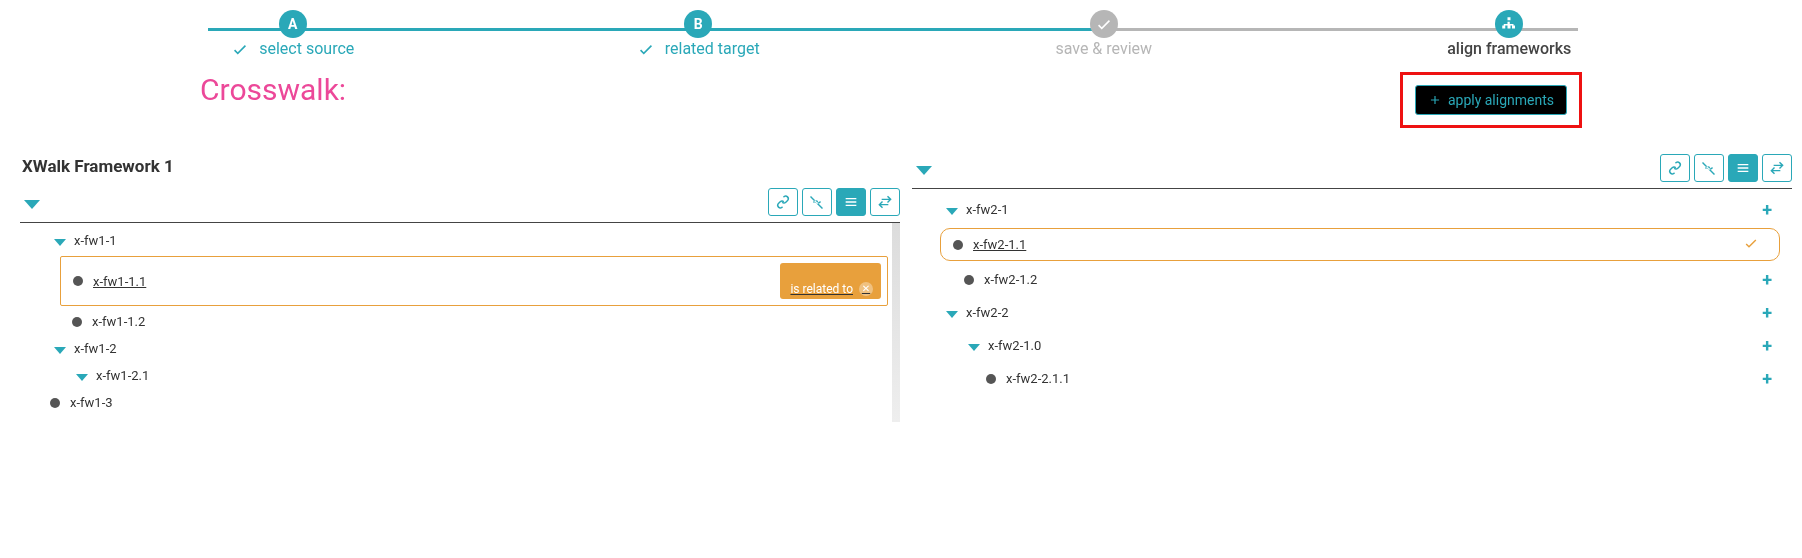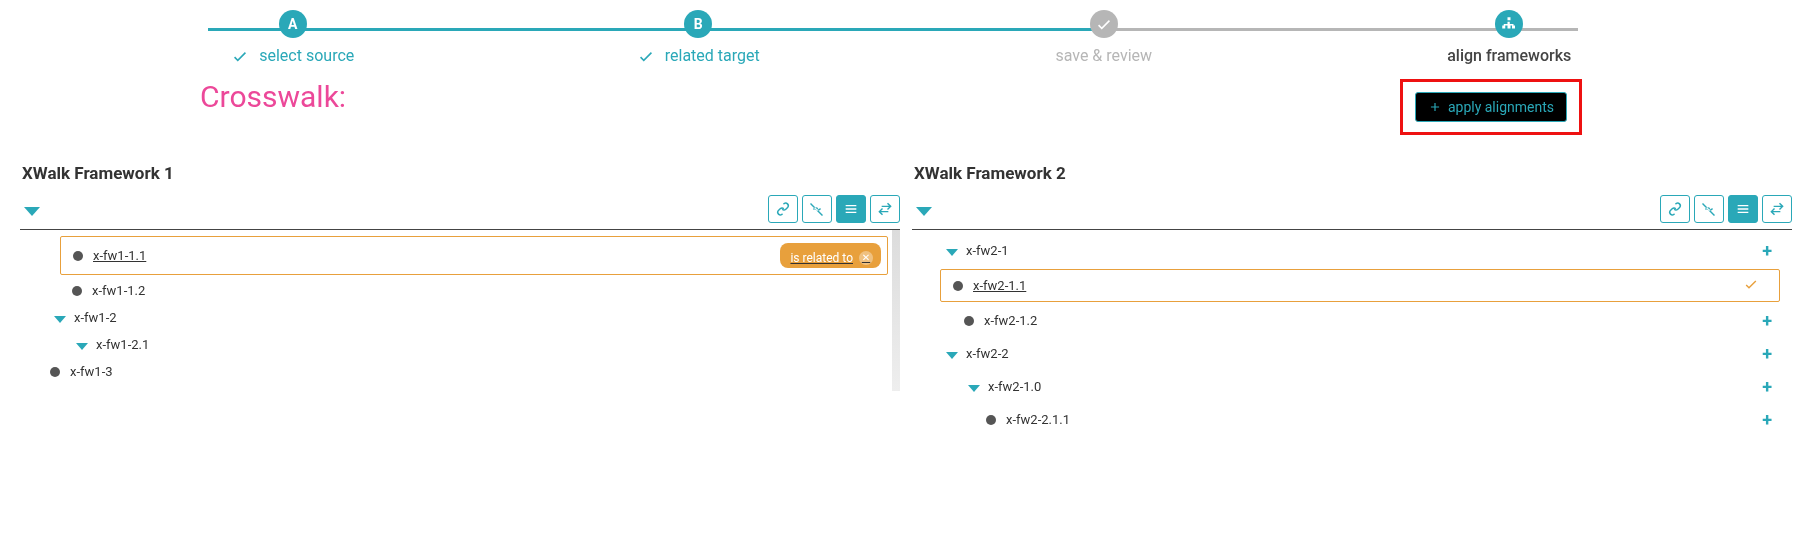--- a/index.html
+++ b/index.html
@@ -19,21 +19,21 @@
   .track{position:absolute; top:28px; left:208px; right:224px; height:0;}
   .seg{position:absolute; top:0; height:3px;}
   .seg1{left:0; width:33%; background:var(--teal);}
   .seg2{left:33%; width:33%; background:var(--teal);}
   .seg3{left:66%; width:34%; background:var(--grey);}
   .step{flex:1; display:flex; flex-direction:column; align-items:center; z-index:1;}
   .circle{width:28px; height:28px; border-radius:50%; display:flex; align-items:center; justify-content:center; font-weight:700; color:#fff; font-size:14px;}
   .circle.teal{background:var(--teal);}
   .circle.grey{background:var(--grey);}
   .circle svg{width:18px; height:18px; fill:#fff;}
-  .step-label{margin-top:8px; font-size:16px; display:flex; align-items:center; gap:10px;}
+  .step-label{margin-top:1px; font-size:16px; display:flex; align-items:center; gap:10px;}
   .step-label.teal{color:var(--teal);}
   .step-label.dark{color:#444; font-weight:500;}
   .step-label.grey{color:var(--grey);}
   .check{width:18px; height:18px; fill:var(--teal);}
   
   .title-row{display:flex; align-items:flex-start; padding:14px 20px 4px 200px;}
   .title{font-size:30px; color:#ec4899; font-weight:400; flex:0 0 auto;}
   .spacer{flex:1;}
   .apply-wrap{border:3px solid #e11; padding:10px 12px; margin-right:200px;}
   .apply-btn{border:1px solid var(--teal); background:#000000; color:var(--teal); padding:6px 12px; font-size:14px; display:flex; align-items:center; gap:6px; border-radius:3px; cursor:pointer;}
@@ -52,26 +52,26 @@
   .tbtn.active{background:var(--teal);}
   .tbtn.active svg{fill:#fff;}
   .tree{position:relative; padding:4px 0 6px 0; max-height:300px; overflow:hidden;}
   .scrollhint{position:absolute; right:0; top:0; bottom:0; width:8px; background:linear-gradient(#dcdcdc,#eee);}
   .row{display:flex; align-items:center; font-size:13px; color:#333; padding:6px 6px 6px 0; position:relative;}
   .row .label{white-space:nowrap;}
   .ind0{padding-left:30px;}
   .ind1{padding-left:52px;}
   .ind2{padding-left:74px;}
   .row.selected{border:1px solid var(--orange); border-radius:2px; margin:2px 12px 2px 40px; padding-left:12px;text-decoration:underline;}
-  .pill{margin-left:auto; background:var(--pill); color:#fff; font-size:12px; border-radius:8px; padding:8px 8px 3px 10px; display:flex; align-items:center; gap:6px;}
+  .pill{margin-left:auto; background:var(--pill); color:#fff; font-size:12px; border-radius:3px; padding:19px 8px 3px 10px; display:flex; align-items:center; gap:6px;}
   .pill .x{width:14px; height:14px; border-radius:50%; background:rgba(255,255,255,.35); display:flex; align-items:center; justify-content:center; font-size:10px; line-height:1; cursor:pointer;}
   .plus-end{margin-left:auto; color:var(--teal); font-size:18px; font-weight:700; padding-right:14px; cursor:pointer;}
   .check-end{margin-left:auto; padding-right:14px;}
   .check-end svg{width:16px; height:16px; fill:var(--orange);}
-  .right-panel .row.selected{margin-left:28px;}
+  .right-panel .row.selected{margin-left:28px;border-radius:10px;}
 </style>
 </head>
 <body>
 
 <div class="stepper">
   <div class="track">
     <div class="seg seg1"></div>
     <div class="seg seg2"></div>
     <div class="seg seg3"></div>
   </div>
@@ -157,20 +157,24 @@
         <div class="tbtn">
             <svg viewBox="0 0 24 24">
               <path d="M7 7h11l-3-3 1.5-1.5L22 8l-5.5 5.5L15 12l3-3H7V7zm10 10H6l3 3-1.5 1.5L2 16l5.5-5.5L9 12l-3 3h11v2z"></path>
             </svg>
           </div>
       </div>
     </div>
     <div class="tree">
       <div class="scrollhint"></div>
 
+      <div class="row ind0">
+        <div class="caret small"></div>
+        <span class="label">x-fw1-1</span>
+      </div>
 
       <div class="row selected">
         <span class="dot"></span>
         <span class="label">x-fw1-1.1</span>
         <span class="pill">
           <span>is related to</span>
           <span class="x">✕</span>
         </span>
       </div>
 
@@ -191,21 +195,20 @@
 
 
       <div class="row ind0">
         <span class="dot"></span>
         <span class="label">x-fw1-3</span>
       </div>
     </div>
   </div>
 
   <div class="panel right-panel">
-    <div class="panel-title">XWalk Framework 2</div>
     <div class="panel-head">
       <div class="caret"></div>
       <div class="toolbar">
         <div class="tbtn">
             <svg viewBox="0 0 24 24">
               <path d="M10 13a5 5 0 007 0l3-3a5 5 0 00-7-7l-1 1 1.5 1.5 1-1a3 3 0 014 4l-3 3a3 3 0 01-4 0L10 13zm4-2a5 5 0 00-7 0l-3 3a5 5 0 007 7l1-1-1.5-1.5-1 1a3 3 0 01-4-4l3-3a3 3 0 014 0L14 11z"></path>
             </svg>
           </div>
         <div class="tbtn">
             <svg viewBox="0 0 24 24">

